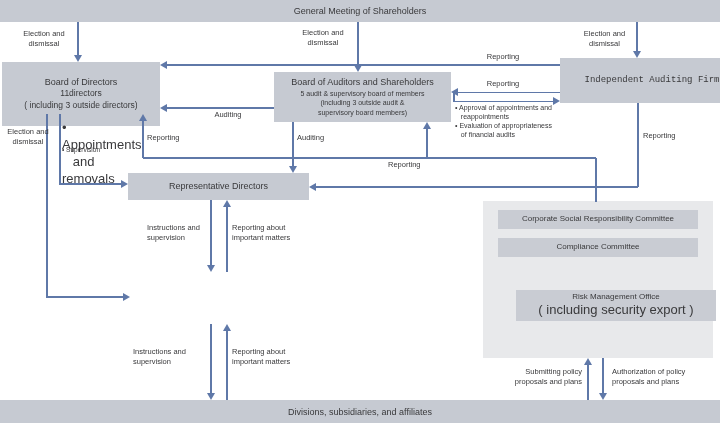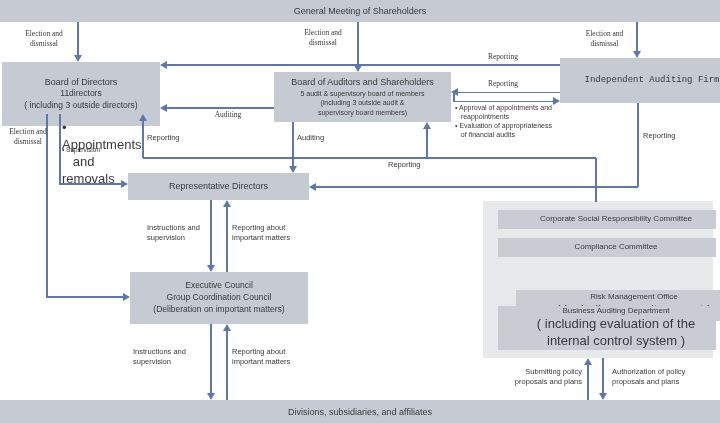--- a/index.html
+++ b/index.html
@@ -14,25 +14,25 @@
     font-family:"Liberation Sans",sans-serif;color:var(--ink);background:#fff;
   }
   .bar{position:absolute;left:0;width:720px;background:var(--box);
        display:flex;align-items:center;justify-content:center;font-size:9px;}
   .node{position:absolute;background:var(--box);display:flex;flex-direction:column;
         align-items:center;justify-content:center;text-align:center;line-height:1.4;}
   .node .t{font-size:9px;white-space:pre-line;}
   .node .d{font-size:7.5px;white-space:pre-line;}
   .panel{position:absolute;background:var(--panel);}
   .cbox{position:absolute;background:#c9ccd3;display:flex;flex-direction:column;
-        align-items:center;justify-content:center;text-align:center;line-height:1.3;padding-left:18px;}
+        align-items:center;justify-content:center;text-align:center;line-height:1.3;}
   .cbox .t{font-size:8px;white-space:pre-line;}
   .cbox .d{font-size:13px;white-space:pre-line;}
   .lbl{position:absolute;font-size:7.5px;line-height:1.35;white-space:pre-line;}
-  .ctr{text-align:center;font-family:Liberation Serif, serif;}
+  .ctr{text-align:center;}
   .rgt{text-align:right;}
   .pw{white-space:pre-wrap;font-size:7px;line-height:1.3;}
   .tiny{font-size:6.5px;}
   .h{position:absolute;height:1.5px;background:var(--arrow);}
   .v{position:absolute;width:1.5px;background:var(--arrow);}
   .a{position:absolute;width:0;height:0;border:solid transparent;}
   .a.left {border-width:4px 7px 4px 0;border-right-color:var(--arrow);}
   .a.right{border-width:4px 0 4px 7px;border-left-color:var(--arrow);}
   .a.up   {border-width:0 4px 7px 4px;border-bottom-color:var(--arrow);}
   .a.down {border-width:7px 4px 0 4px;border-top-color:var(--arrow);}
@@ -63,41 +63,31 @@
   </div>
 
   <div class="node" style="left:560px;top:58px;width:184px;height:45px;font-family:Liberation Mono, monospace;">
     <span class="t">Independent Auditing Firm</span>
   </div>
 
   <div class="node" style="left:128px;top:173px;width:181px;height:27px;">
     <span class="t">Representative Directors</span>
   </div>
 
-  <div class="node" style="left:130px;top:272px;width:178px;height:52px;">
-    <span class="t" style="font-size:8.5px;">Executive Council
-Group Coordination Council
-(Deliberation on important matters)</span>
-  </div>
 
   <div class="panel" style="left:483px;top:201px;width:230px;height:157px;"></div>
   <div class="cbox" style="left:498px;top:210px;width:200px;height:19px;">
     <span class="t">Corporate Social Responsibility Committee</span>
   </div>
   <div class="cbox" style="left:498px;top:238px;width:200px;height:19px;">
     <span class="t">Compliance Committee</span>
   </div>
   <div class="cbox" style="left:516px;top:266px;width:200px;height:31px;margin-top:24px;">
     <span class="t">Risk Management Office</span>
     <span class="d">( including security export )</span>
-  </div>
-  <div class="cbox" style="left:498px;top:306px;width:200px;height:44px;">
-    <span class="t">Business Auditing Department</span>
-    <span class="d">( including evaluation of the
-internal control system )</span>
   </div>
 
   <div>
     <i class="v" style="left:77px;top:22px;height:33px;"></i>
     <i class="a down" style="left:74px;top:55px;"></i>
   </div>
   <div>
     <i class="v" style="left:357px;top:22px;height:43px;"></i>
     <i class="a down" style="left:354px;top:65px;"></i>
   </div>

